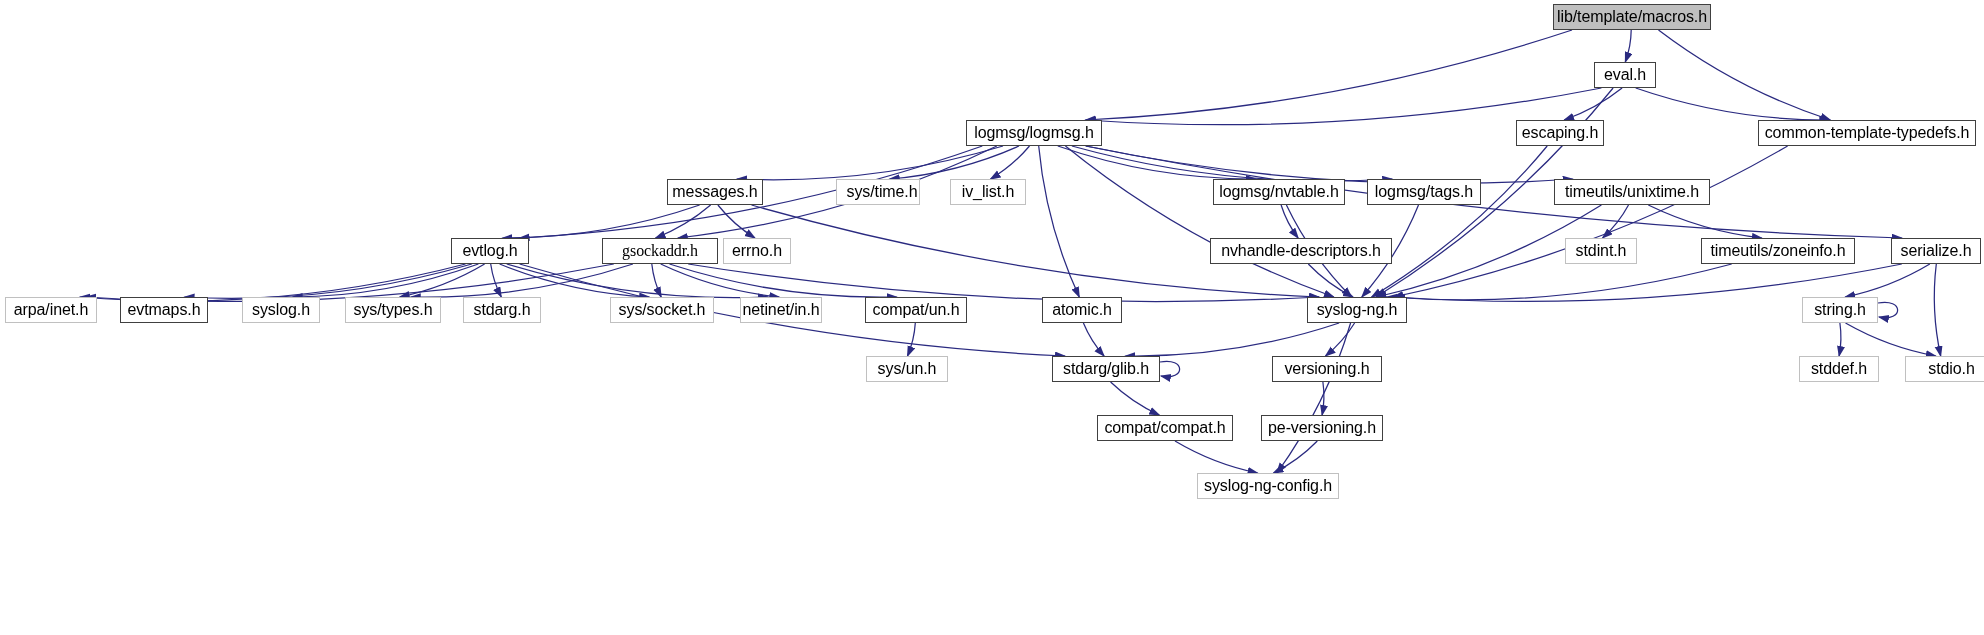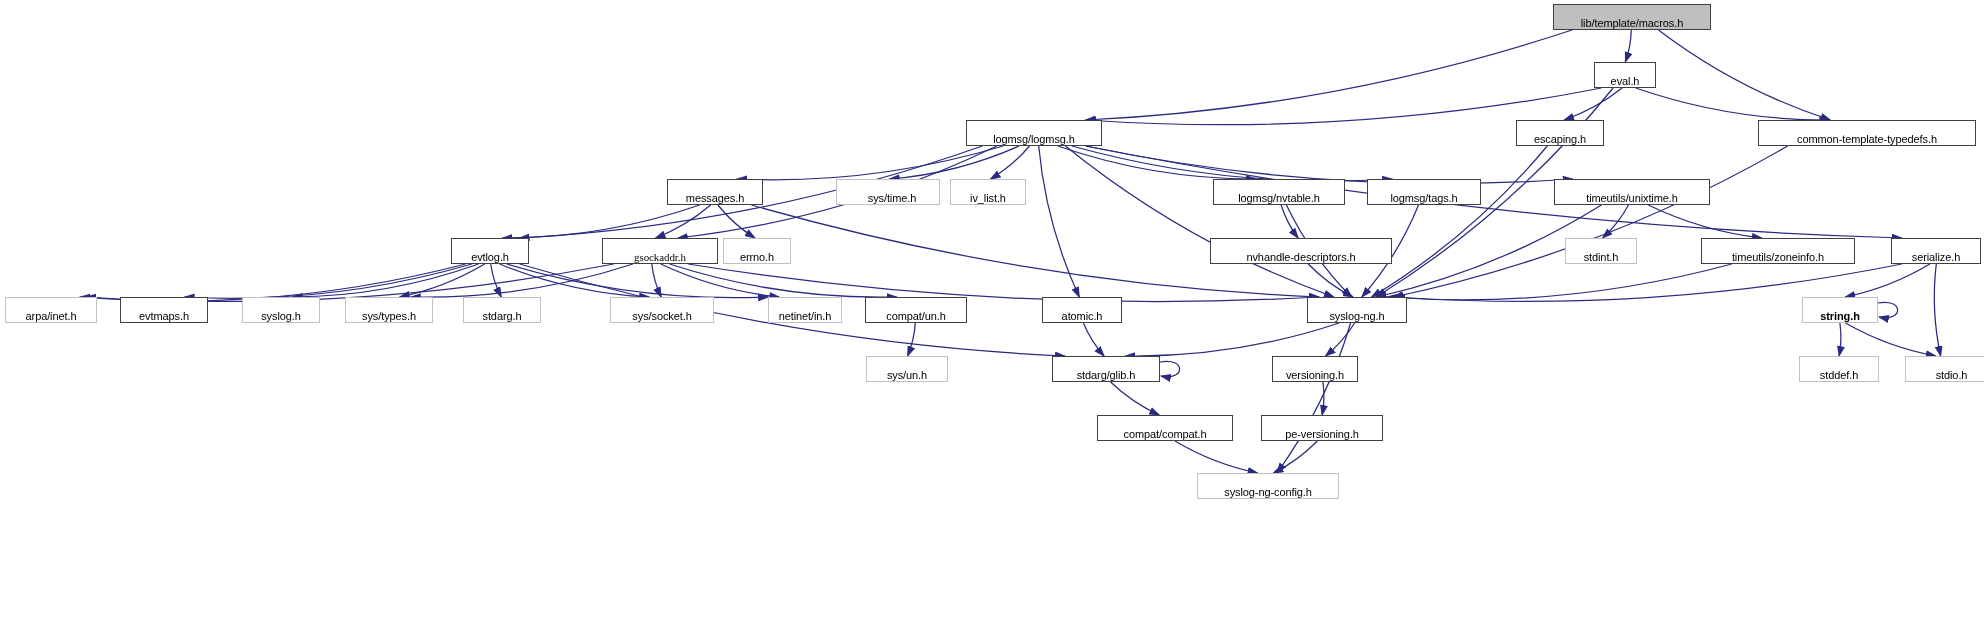--- a/index.html
+++ b/index.html
@@ -21,24 +21,24 @@
     position: absolute;
     left: 0;
     top: 0;
     width: 1984px;
     height: 635px;
   }
   .node {
     position: absolute;
     box-sizing: border-box;
     display: flex;
-    align-items: flex-end;
+    align-items: center;
     justify-content: center;
     height: 26px;
-    font-size: 11px;
+    font-size: 16px;
     line-height: 1;
     color: #000000;
     white-space: nowrap;
     background: #ffffff;
     border: 1px solid #c0c0c0;
     letter-spacing: -0.1px;
   }
   .node.header {
     border: 1.6px solid #404040;
   }
@@ -138,21 +138,21 @@
       </div>
       <div class="node header" style="left: 1516px; top: 120px; width: 88px;">
         <span class="node-label">escaping.h</span>
       </div>
       <div class="node header" style="left: 1758px; top: 120px; width: 218px;">
         <span class="node-label">common-template-typedefs.h</span>
       </div>
       <div class="node header" style="left: 667px; top: 179px; width: 96px;">
         <span class="node-label">messages.h</span>
       </div>
-      <div class="node system" style="left: 836px; top: 179px; width: 104px; padding-left: 8px;">
+      <div class="node system" style="left: 836px; top: 179px; width: 84px; padding-left: 8px;">
         <span class="node-label">sys/time.h</span>
       </div>
       <div class="node system" style="left: 950px; top: 179px; width: 76px;">
         <span class="node-label">iv_list.h</span>
       </div>
       <div class="node header" style="left: 1213px; top: 179px; width: 132px;">
         <span class="node-label">logmsg/nvtable.h</span>
       </div>
       <div class="node header" style="left: 1367px; top: 179px; width: 114px;">
         <span class="node-label">logmsg/tags.h</span>
@@ -183,51 +183,51 @@
       </div>
       <div class="node system" style="left: 5px; top: 297px; width: 92px;">
         <span class="node-label">arpa/inet.h</span>
       </div>
       <div class="node header" style="left: 120px; top: 297px; width: 88px;">
         <span class="node-label">evtmaps.h</span>
       </div>
       <div class="node system" style="left: 242px; top: 297px; width: 78px;">
         <span class="node-label">syslog.h</span>
       </div>
-      <div class="node system" style="left: 345px; top: 297px; width: 88px;">
+      <div class="node system" style="left: 345px; top: 297px; width: 96px;">
         <span class="node-label">sys/types.h</span>
       </div>
       <div class="node system" style="left: 463px; top: 297px; width: 78px;">
         <span class="node-label">stdarg.h</span>
       </div>
       <div class="node system" style="left: 610px; top: 297px; width: 104px;">
         <span class="node-label">sys/socket.h</span>
       </div>
-      <div class="node system" style="left: 768px; top: 297px; width: 74px;">
+      <div class="node system" style="left: 740px; top: 297px; width: 82px;">
         <span class="node-label">netinet/in.h</span>
       </div>
       <div class="node header" style="left: 865px; top: 297px; width: 102px;">
         <span class="node-label">compat/un.h</span>
       </div>
       <div class="node header" style="left: 1042px; top: 297px; width: 80px;">
         <span class="node-label">atomic.h</span>
       </div>
       <div class="node header" style="left: 1307px; top: 297px; width: 100px;">
         <span class="node-label">syslog-ng.h</span>
       </div>
-      <div class="node system" style="left: 1802px; top: 297px; width: 76px; font-weight: bold;">
+      <div class="node system" style="left: 1802px; top: 297px; width: 76px;">
         <span class="node-label">string.h</span>
       </div>
       <div class="node system" style="left: 866px; top: 356px; width: 82px;">
         <span class="node-label">sys/un.h</span>
       </div>
       <div class="node header" style="left: 1052px; top: 356px; width: 108px;">
         <span class="node-label">stdarg/glib.h</span>
       </div>
-      <div class="node header" style="left: 1272px; top: 356px; width: 86px;">
+      <div class="node header" style="left: 1272px; top: 356px; width: 110px;">
         <span class="node-label">versioning.h</span>
       </div>
       <div class="node system" style="left: 1799px; top: 356px; width: 80px;">
         <span class="node-label">stddef.h</span>
       </div>
       <div class="node system" style="left: 1905px; top: 356px; width: 93px;">
         <span class="node-label">stdio.h</span>
       </div>
       <div class="node header" style="left: 1097px; top: 415px; width: 136px;">
         <span class="node-label">compat/compat.h</span>

